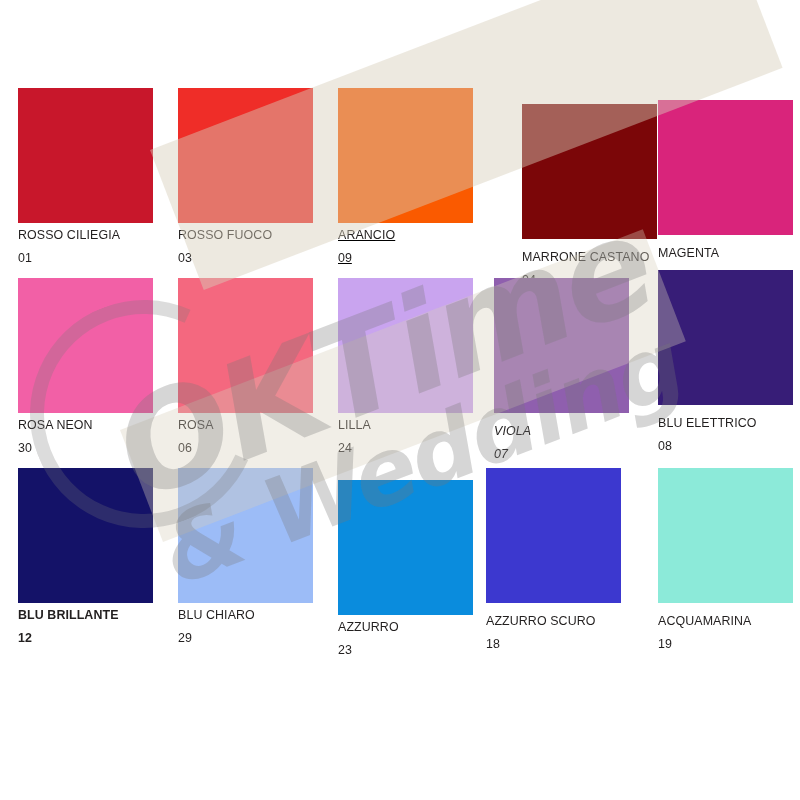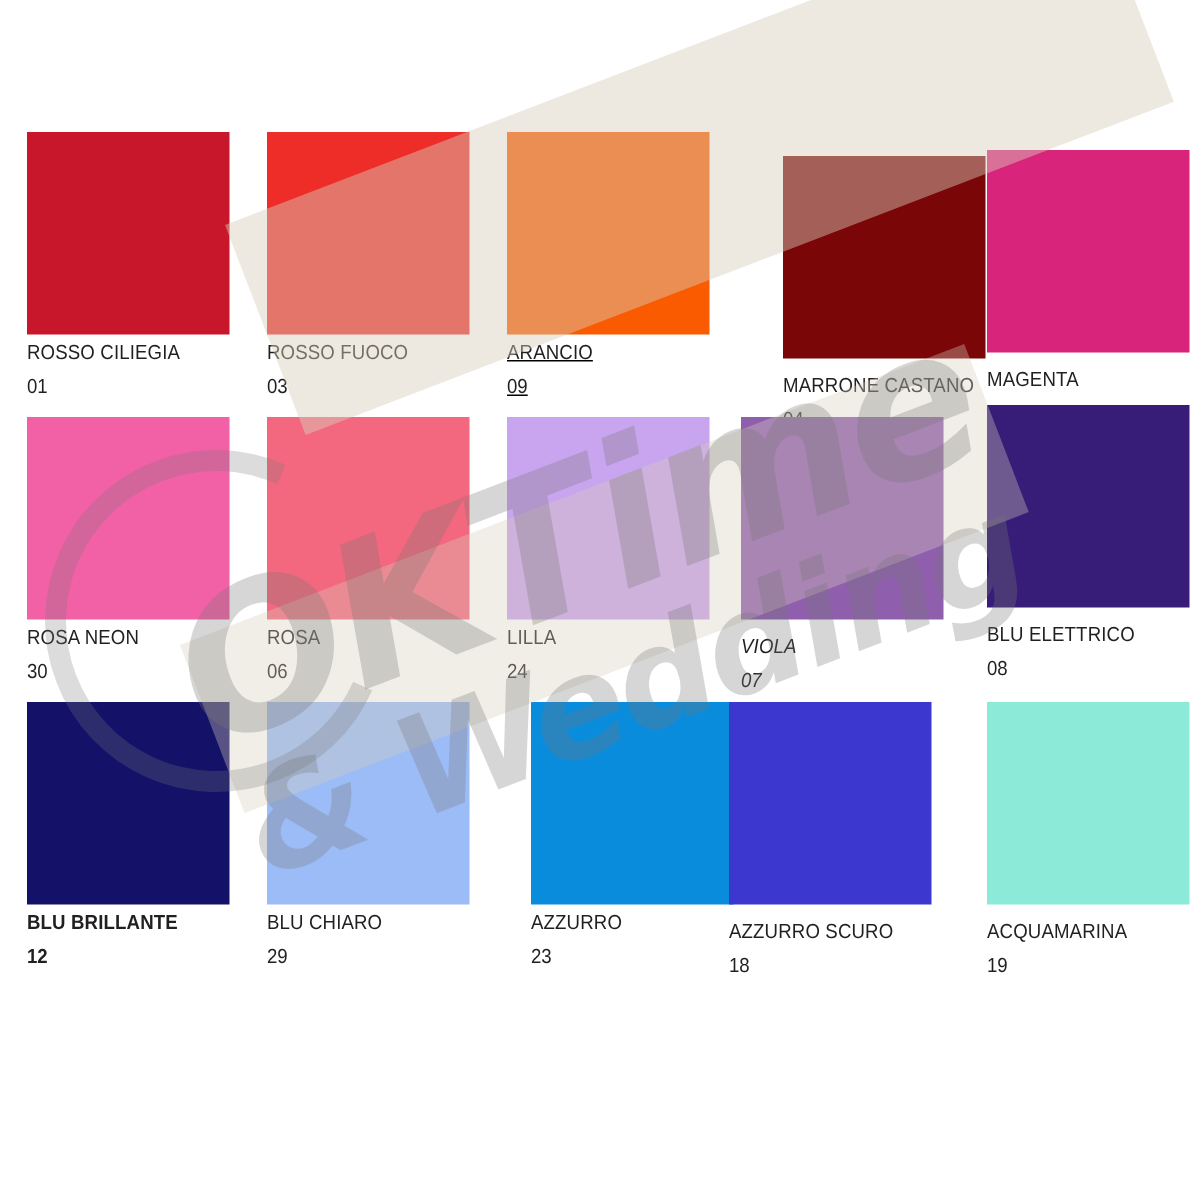--- a/index.html
+++ b/index.html
@@ -189,21 +189,21 @@
       <div class="cell" style="left: 18px; top: 468px; font-weight: bold;">
         <div class="chip" title="BLU BRILLANTE" style="background: rgb(20, 18, 104);"></div>
         <div class="cell-label">BLU BRILLANTE</div>
         <div class="cell-code">12</div>
       </div>
       <div class="cell" style="left: 178px; top: 468px;">
         <div class="chip" title="BLU CHIARO" style="background: rgb(156, 188, 247);"></div>
         <div class="cell-label">BLU CHIARO</div>
         <div class="cell-code">29</div>
       </div>
-      <div class="cell" style="left: 338px; top: 468px; margin-left: 16px;">
+      <div class="cell" style="left: 338px; top: 480px;">
         <div class="chip" title="AZZURRO" style="background: rgb(10, 140, 221);"></div>
         <div class="cell-label">AZZURRO</div>
         <div class="cell-code">23</div>
       </div>
       <div class="cell" style="left: 486px; top: 468px;">
         <div class="chip" title="AZZURRO SCURO" style="background: rgb(60, 56, 207);"></div>
         <div class="cell-label" style="margin-top: 11px;">AZZURRO SCURO</div>
         <div class="cell-code">18</div>
       </div>
       <div class="cell" style="left: 658px; top: 468px;">

